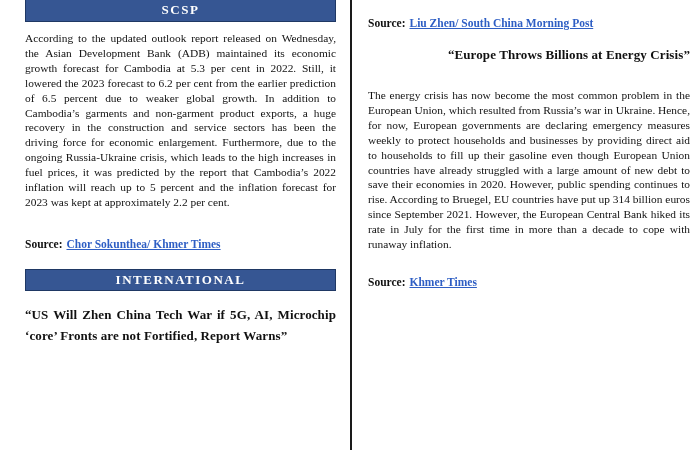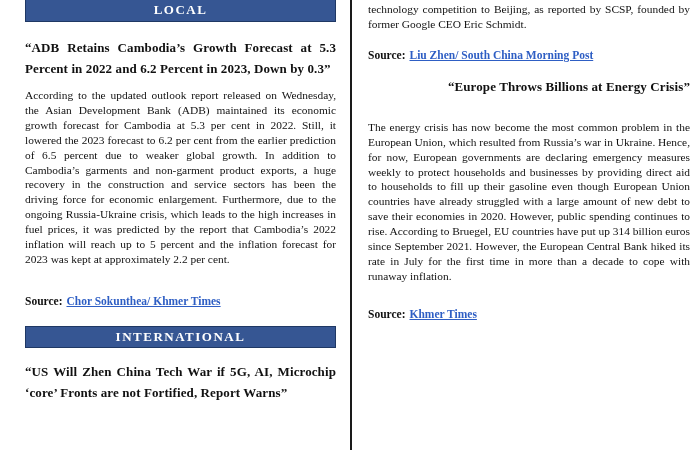--- a/index.html
+++ b/index.html
@@ -72,42 +72,40 @@
     color:var(--link);
     text-decoration:underline;
     cursor:pointer;
   }
 </style>
 </head>
 <body>
 
 <div class="col-left">
 
-  <div class="section-banner banner-top">LOCAL</div>
+  <div class="section-banner banner-top">SCSP</div>
 
-  <div class="headline headline-1">“ADB Retains Cambodia’s Growth Forecast at 5.3 Percent in 2022 and 6.2 Percent in 2023, Down by 0.3”</div>
 
   <div class="body-para para-1">According to the updated outlook report released on Wednesday, the Asian Development Bank (ADB) maintained its economic growth forecast for Cambodia at 5.3 per cent in 2022. Still, it lowered the 2023 forecast to 6.2 per cent from the earlier prediction of 6.5 percent due to weaker global growth. In addition to Cambodia’s garments and non-garment product exports, a huge recovery in the construction and service sectors has been the driving force for economic enlargement. Furthermore, due to the ongoing Russia-Ukraine crisis, which leads to the high increases in fuel prices, it was predicted by the report that Cambodia’s 2022 inflation will reach up to 5 percent and the inflation forecast for 2023 was kept at approximately 2.2 per cent.</div>
 
   <div class="source-line source-1">
     <span class="source-label">Source:</span><span class="source-link">Chor Sokunthea/ Khmer Times</span>
   </div>
 
   <div class="section-banner banner-mid">INTERNATIONAL</div>
 
   <div class="headline headline-2">“US Will Zhen China Tech War if 5G, AI, Microchip ‘core’ Fronts are not Fortified, Report Warns”</div>
 
 
 </div>
 
 <div class="column-divider"></div>
 
 <div class="col-right">
 
-  <div class="body-para para-cont">technology competition to Beijing, as reported by SCSP, founded by former Google CEO Eric Schmidt.</div>
 
   <div class="source-line source-2">
     <span class="source-label">Source:</span><span class="source-link">Liu Zhen/ South China Morning Post</span>
   </div>
 
   <div class="headline headline-single">“Europe Throws Billions at Energy Crisis”</div>
 
   <div class="body-para para-3">The energy crisis has now become the most common problem in the European Union, which resulted from Russia’s war in Ukraine. Hence, for now, European governments are declaring emergency measures weekly to protect households and businesses by providing direct aid to households to fill up their gasoline even though European Union countries have already struggled with a large amount of new debt to save their economies in 2020. However, public spending continues to rise. According to Bruegel, EU countries have put up 314 billion euros since September 2021. However, the European Central Bank hiked its rate in July for the first time in more than a decade to cope with runaway inflation.</div>
 
   <div class="source-line source-3">

